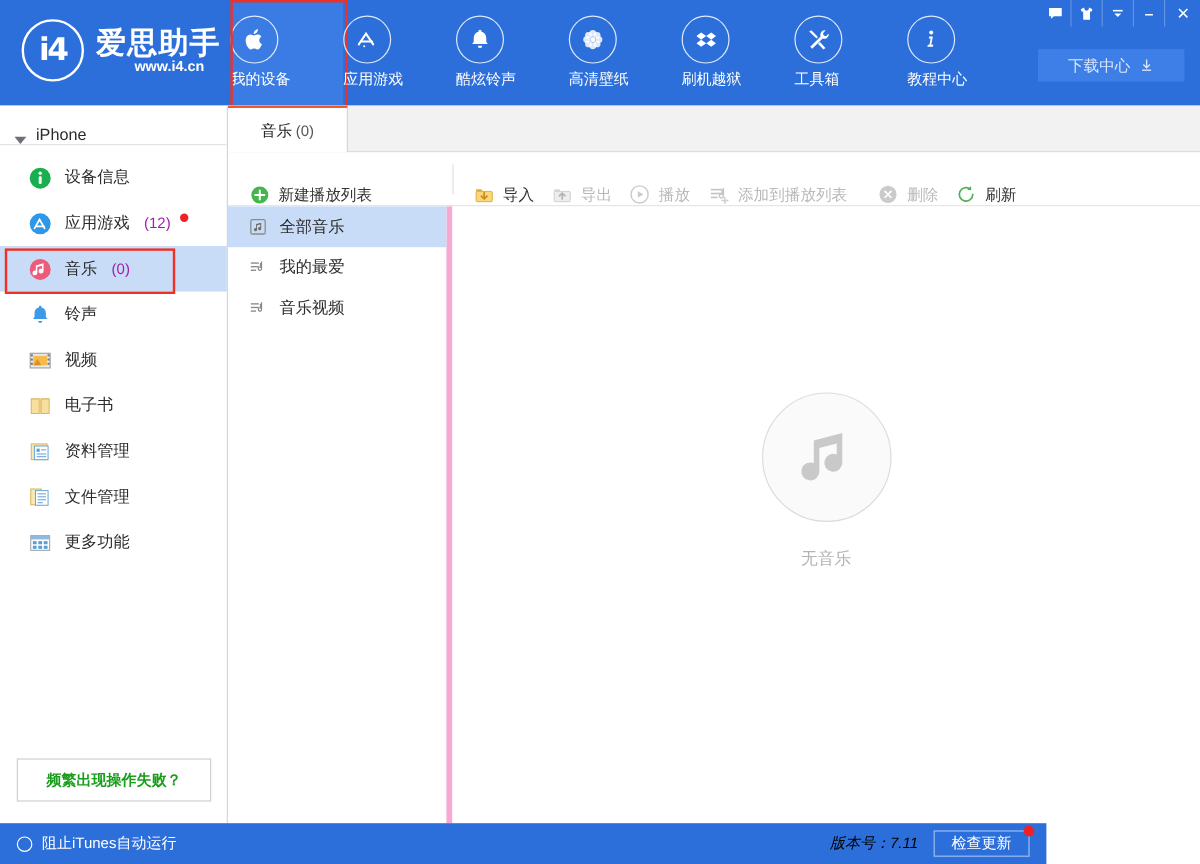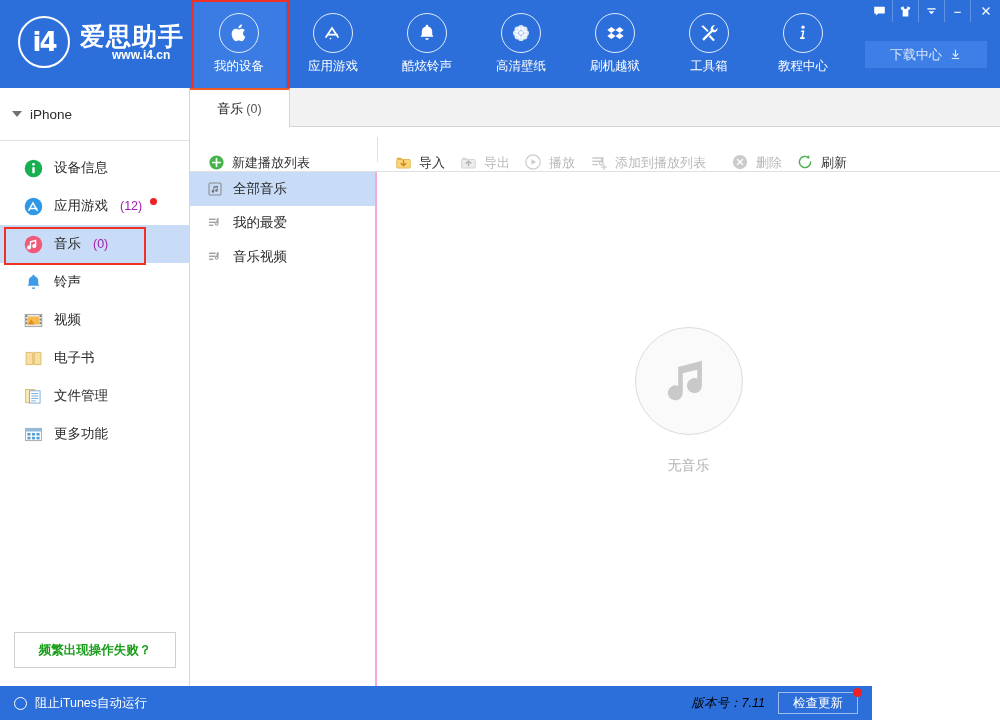--- a/index.html
+++ b/index.html
@@ -33,21 +33,21 @@
   .logo-cn { font-size: 25px; font-weight: bold; letter-spacing: 1px; }
   .logo-url { font-size: 12px; font-weight: bold; letter-spacing: 0px; margin-left: 32px; }
 
   
   .nav {
     position: absolute; left: 192px; top: 0; height: 88px;
     display: flex; align-items: flex-start;
   }
   .nav-item {
     width: 94px; height: 88px;
-    display: flex; flex-direction: column; align-items: center;
+    display: flex; flex-direction: column; 
     justify-content: center; gap: 5px;
     cursor: pointer; position: relative;
   }
   .nav-item.active { background: #3a7ce4; }
   .nav-item.active::after {
     content: ""; position: absolute; left: 0; top: 0;
     width: 100%; height: 100%;
     border: 2px solid #ee3124; pointer-events: none;
   }
   .nav-ico {
@@ -81,21 +81,21 @@
     cursor: pointer;
   }
   .dl-btn svg { display: block; }
 
   
   .sidebar {
     position: absolute; left: 0; top: 88px; width: 190px; height: 598px;
     background: #fff; border-right: 1px solid #d6d6d6;
   }
   .dev-head {
-    height: 53px; display: flex; align-items: center; gap: 8px;
+    height: 33px; display: flex; align-items: flex-end; gap: 8px;
     padding-left: 12px; border-bottom: 1px solid #e3e3e3;
   }
   .caret { width: 0; height: 0;
     border-left: 5px solid transparent; border-right: 5px solid transparent;
     border-top: 6px solid #6d7278; }
   .dev-name { font-size: 13.5px; color: #2b2b2b; }
 
   .side-list { padding-top: 8px; }
   .side-item {
     height: 38px; display: flex; align-items: center; gap: 10px;
@@ -152,21 +152,21 @@
   .tb-lbl { font-size: 13px; color: #333; }
   .tb-btn.dis .tb-lbl { color: #b9b9b9; }
   .tb-sep {
     position: absolute; top: 10px; height: 25px; width: 1px; background: #e0e0e0;
   }
   .tb-ico { width: 20px; height: 20px; display: flex; align-items: center; justify-content: center; }
 
   
   .plpanel {
     position: absolute; left: 190px; top: 172px; width: 187px; height: 514px;
-    background: #fff; border-right: 2px solid #f9a8d4;
+    background: #fff; border-right: 5px solid #f9a8d4;
   }
   .pl-item {
     height: 34px; display: flex; align-items: center; gap: 9px;
     padding-left: 16px; cursor: pointer; font-size: 13.5px; color: #2b2b2b;
   }
   .pl-item.sel { background: #c9dcf7; }
   .pl-ico { width: 18px; height: 18px; display: flex; align-items: center; justify-content: center; }
 
   
   .content {
@@ -428,20 +428,33 @@
         <div class="si-ico">
           <svg width="21" height="21" viewBox="0 0 24 24">
             <path d="M3.5 5h7.6v14H3.5z" fill="#f7dfa0" stroke="#d9b763" stroke-width="1"></path>
             <path d="M12.9 5h7.6v14h-7.6z" fill="#f7dfa0" stroke="#d9b763" stroke-width="1"></path>
             <rect x="11.1" y="5" width="1.8" height="14" fill="#e6c97c"></rect>
           </svg>
         </div>
         <div class="si-lbl">电子书</div>
       </div>
 
+      <div class="side-item">
+        <div class="si-ico">
+          <svg width="21" height="21" viewBox="0 0 24 24">
+            <rect x="3.5" y="4.5" width="15" height="15" fill="#f7e9b8" stroke="#d9b763" stroke-width="1"></rect>
+            <rect x="6.5" y="6.5" width="13" height="13" fill="#fff" stroke="#6fa8d8" stroke-width="1"></rect>
+            <rect x="8.5" y="9" width="3" height="3" fill="#4d9fe0"></rect>
+            <rect x="12.8" y="9.5" width="5" height="1.2" fill="#7fb4e0"></rect>
+            <rect x="8.5" y="13.5" width="9.3" height="1.2" fill="#7fb4e0"></rect>
+            <rect x="8.5" y="16" width="9.3" height="1.2" fill="#7fb4e0"></rect>
+          </svg>
+        </div>
+        <div class="si-lbl">资料管理</div>
+      </div>
 
       <div class="side-item">
         <div class="si-ico">
           <svg width="21" height="21" viewBox="0 0 24 24">
             <rect x="3" y="4" width="10" height="15" fill="#f7e9b8" stroke="#d9b763" stroke-width="1"></rect>
             <rect x="7.5" y="5.5" width="12" height="14" fill="#fff" stroke="#6fa8d8" stroke-width="1"></rect>
             <g fill="#7fb4e0">
               <rect x="9.5" y="8" width="8" height="1.2"></rect>
                 <rect x="9.5" y="10.8" width="8" height="1.2"></rect>
               <rect x="9.5" y="13.6" width="8" height="1.2"></rect>

